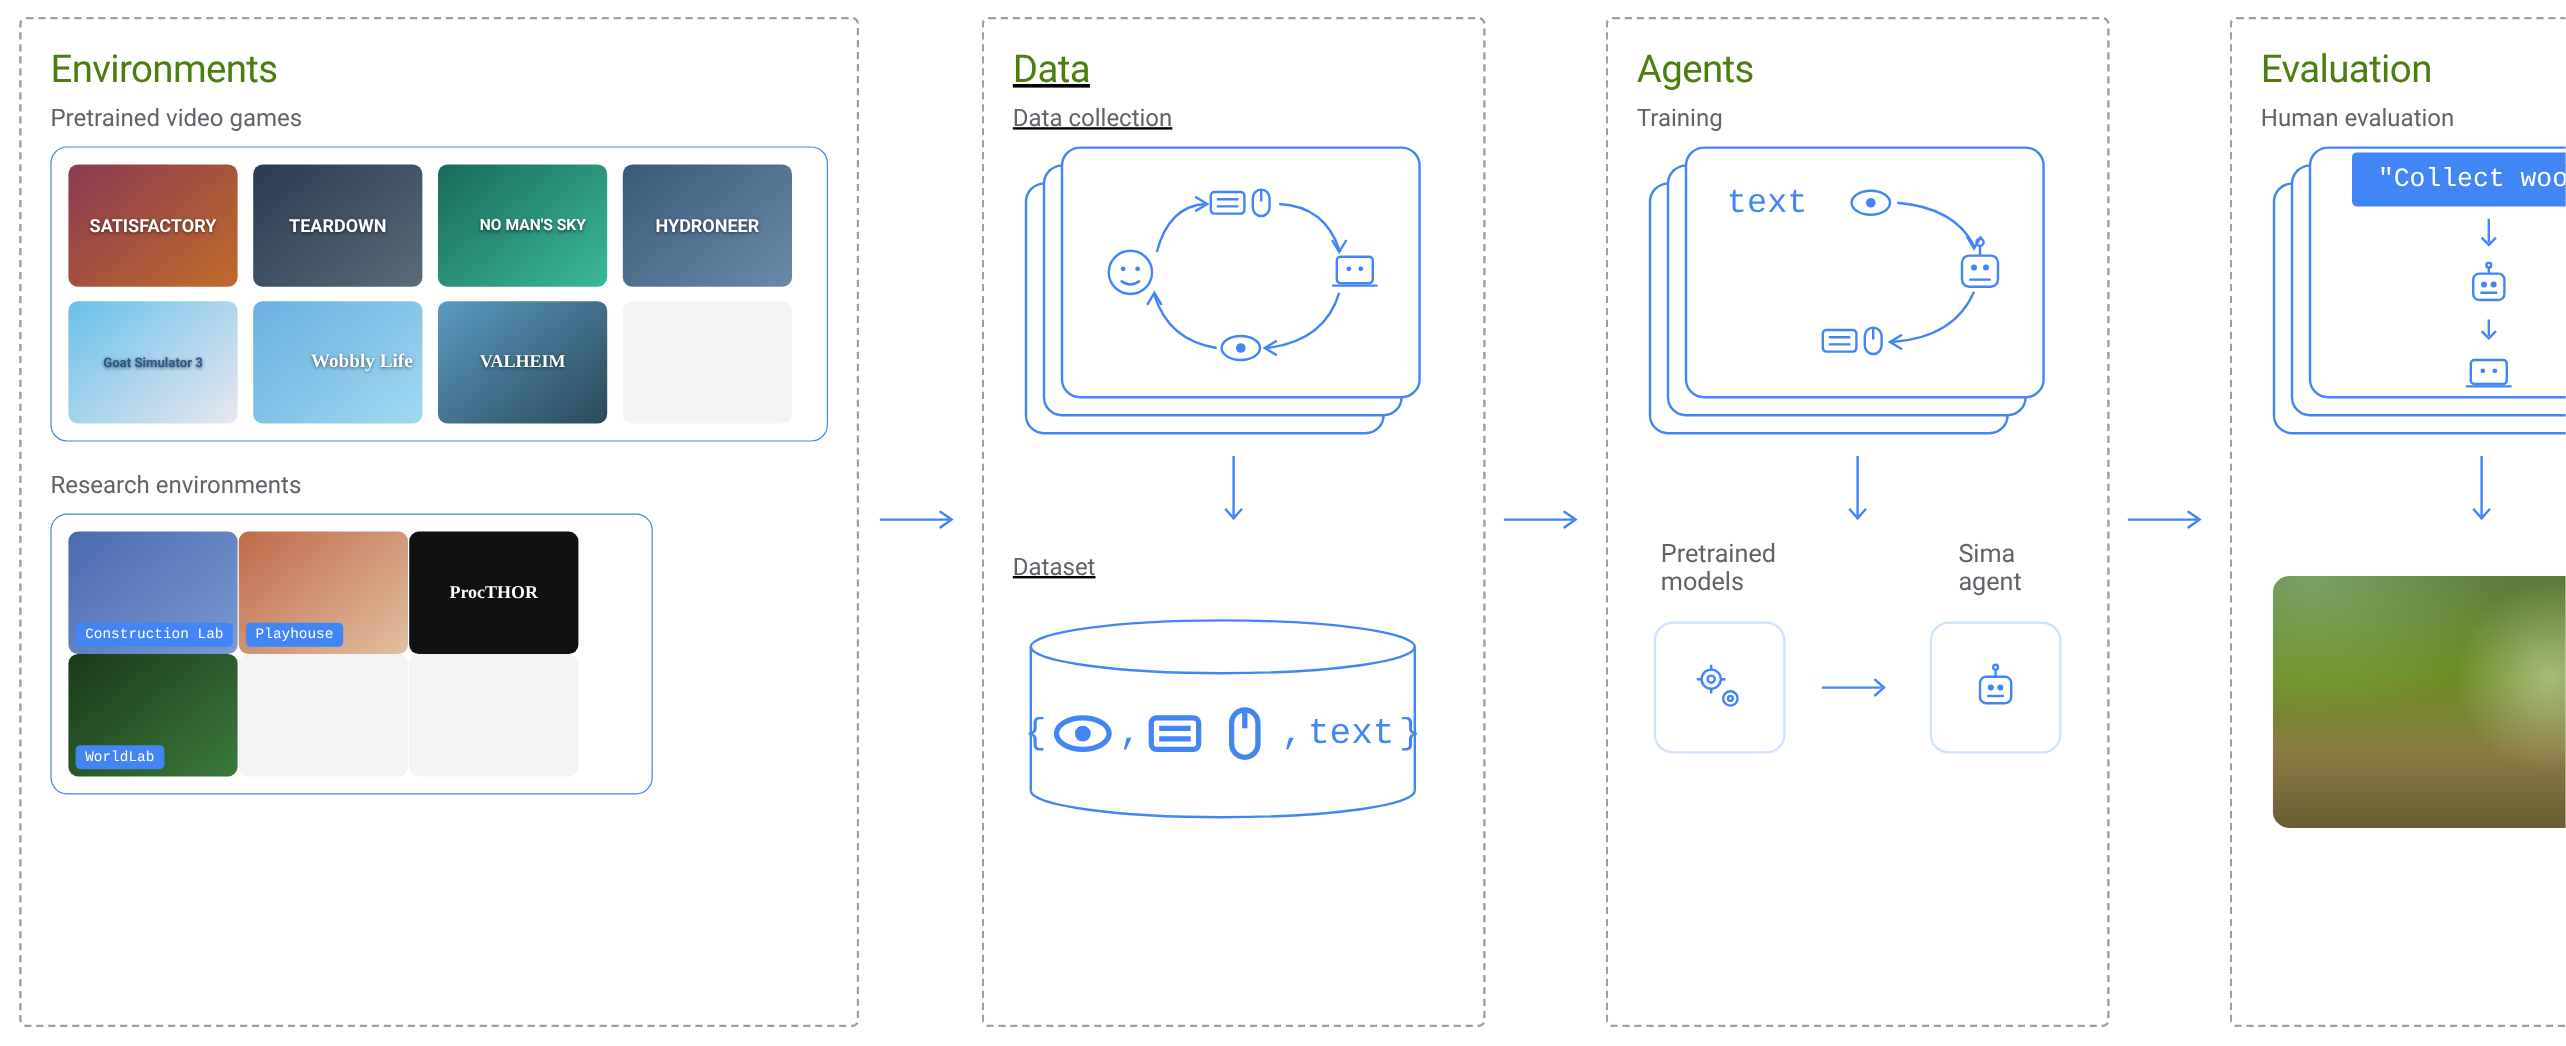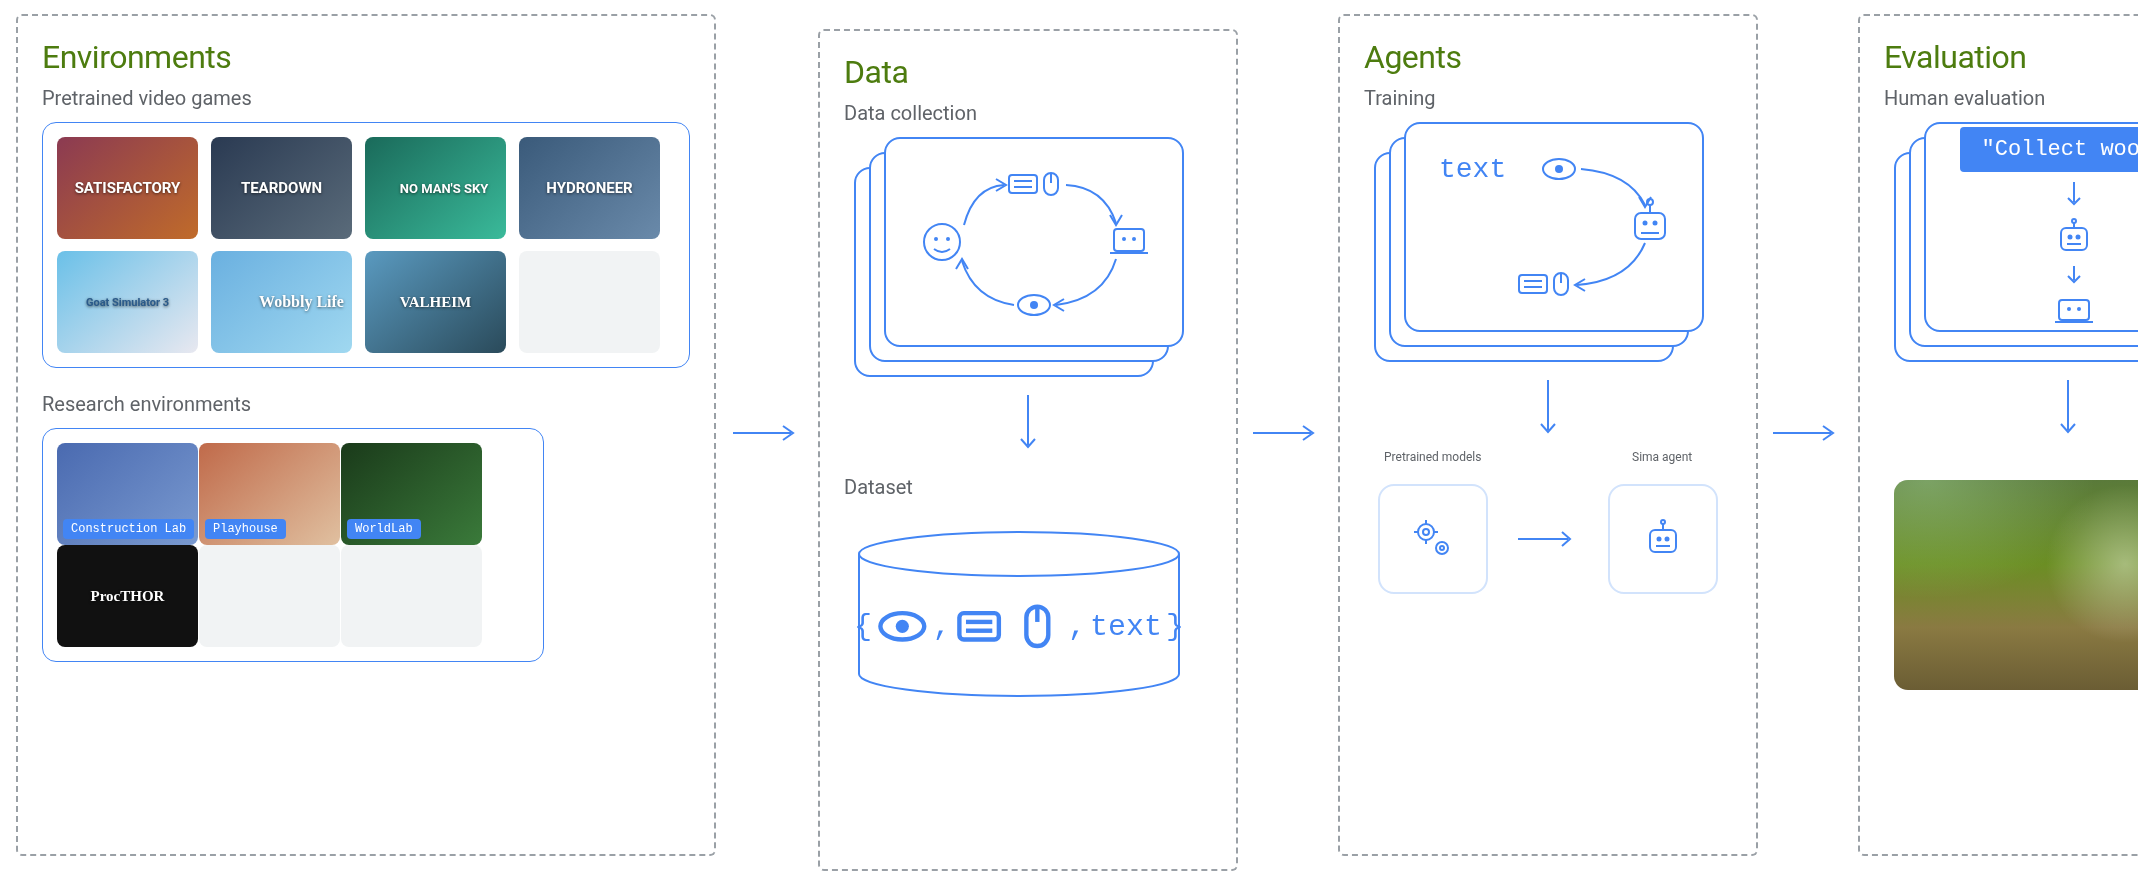--- a/index.html
+++ b/index.html
@@ -111,21 +111,21 @@
     border: 2px solid #d2e3fc;
     border-radius: 16px;
     display:flex; align-items:center; justify-content:center;
   }
   .agents-row {
     display:flex; align-items:center; justify-content:center; gap:30px;
     margin-top: 10px;
   }
   .agents-labels {
     display:flex; justify-content:space-between;
-    font-size:12px; color:#5f6368;
+    font-size:21px; color:#5f6368;
     margin-top:0;
   }
   .eval-task {
     background:#4285f4; color:#fff;
     font-family:"Courier New", monospace;
     font-size: 22px;
     padding: 10px 22px; border-radius: 4px;
   }
   .eval-card-inner {
     display:flex; flex-direction:column; align-items:center; gap:10px;
@@ -180,40 +180,40 @@
   </div>
   <div class="panel-sub" style="margin-top:24px;">Research environments</div>
   <div class="card env-card" style="width:502px;">
     <div class="env-grid-research">
       <div class="thumb research-thumb" style="background:linear-gradient(140deg,#4a6ab0,#7a9ad0);">
           <span class="thumb-badge">Construction Lab</span>
         </div>
       <div class="thumb research-thumb" style="background:linear-gradient(140deg,#c06a4a,#e0c0a0);">
           <span class="thumb-badge">Playhouse</span>
         </div>
+      <div class="thumb research-thumb dark">
+          <span class="thumb-label" style="font-family:serif;">ProcTHOR</span>
+        </div>
       <div class="thumb research-thumb" style="background:linear-gradient(140deg,#1a3a1a,#3a7a3a);">
           <span class="thumb-badge">WorldLab</span>
-        </div>
-      <div class="thumb research-thumb dark">
-          <span class="thumb-label" style="font-family:serif;">ProcTHOR</span>
         </div>
       <div class="thumb thumb-empty"></div>
       <div class="thumb thumb-empty"></div>
     </div>
   </div>
 </div>
 
 <div class="stage-arrow" style="left:733px;">
   <svg viewBox="0 0 70 20">
       <line x1="0" y1="10" x2="58" y2="10" class="svg-arrow"></line>
       <polyline points="50,3 60,10 50,17" class="svg-arrow"></polyline>
     </svg>
 </div>
 
-<div class="panel" style="left:818px; top:29px; width:420px; height:842px;">
+<div class="panel" style="left:818px; top:14px; width:420px; height:842px;text-decoration:underline;">
   <div class="panel-title">Data</div>
   <div class="panel-sub">Data collection</div>
   <div class="card-stack" style="margin-left:10px;">
     <div class="stack-layer l1"></div>
     <div class="stack-layer l2"></div>
     <div class="stack-layer l3">
       <svg width="260" height="170" viewBox="0 0 260 170">
 
         <circle cx="38" cy="85" r="18" class="svg-arrow"></circle>
           <circle cx="32" cy="82" r="2" fill="#4285f4"></circle>

